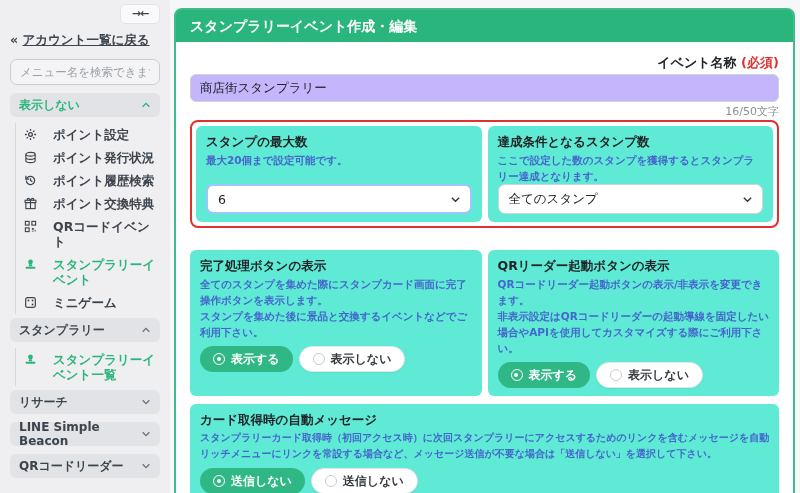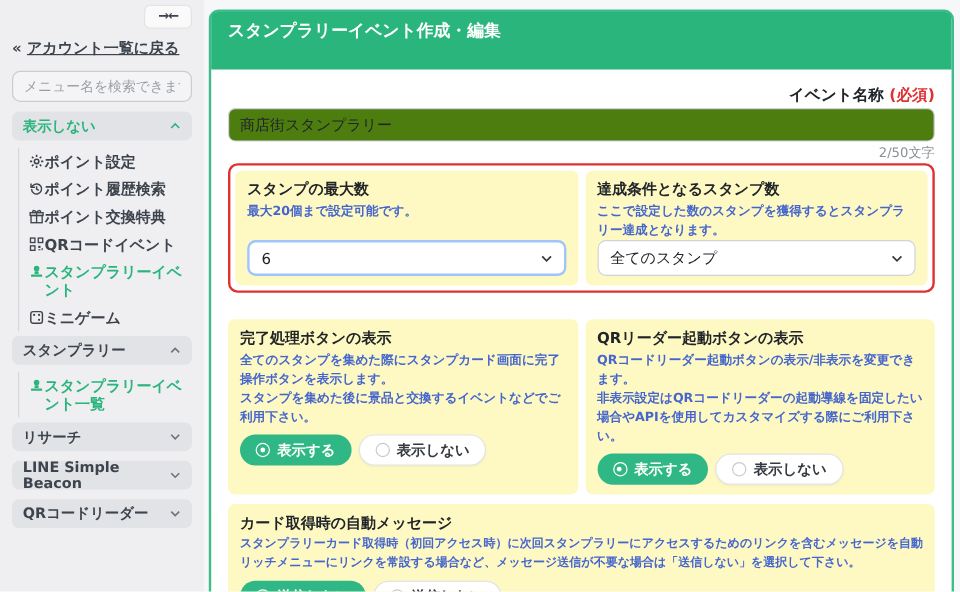--- a/index.html
+++ b/index.html
@@ -36,56 +36,56 @@
     margin-top:8px; height:24px; background:#e2e3e6; border-radius:6px;
     display:flex; align-items:center; justify-content:space-between;
     padding:0 9px; font-size:12px; font-weight:bold; cursor:pointer;
   }
   .group-header.accent { color:#2ab57d; }
   .group-header .chev { display:flex; align-items:center; }
   .gh-gap { margin-top:4px; }
   .gh-gap2 { }
   .menu-list { margin:6px 0 2px 5px; border-left:1px solid #d6d7da; padding-left:8px; }
   .menu-item {
-    display:flex; align-items:flex-start; gap:0; font-size:12.5px;
+    display:flex; align-items:flex-start; gap:16px; font-size:12.5px;
     color:#3d444d; line-height:15px; padding:4px 0; cursor:pointer;
     font-weight:bold;
   }
   .menu-item .mi-icon { flex:0 0 13px; height:13px; margin-top:1px; }
   .menu-item.active { color:#2ab57d; }
   svg.ic { display:block; }
 
   
   .card {
     position:absolute; left:174px; top:8px; width:621px; height:600px;
     background:#ffffff; border:2px solid #40bb8b; border-radius:8px 8px 0 0;
   }
   .card-header {
-    height:48px; background:#2ab57d; border-radius:5px 5px 0 0;
+    height:32px; background:#2ab57d; border-radius:5px 5px 0 0;
     color:#ffffff; font-weight:bold; font-size:14px; line-height:32px;
     padding:0 14px;
   }
   .card-body { padding:12px 14px 0 14px; }
 
   .field-label { font-size:13px; font-weight:bold; color:#212529; height:17px;text-align:right; }
   .req { color:#e03131; }
   .text-input {
     margin-top:3px; width:100%; height:28px; border:1px solid #ced4da;
     border-radius:6px; padding:0 9px; font-size:12.5px; color:#212529;
-    background:#4d7c0f; outline:none;
+    background:#c4b5fd; outline:none;
     font-family:"DejaVu Sans","Liberation Sans",sans-serif;
   }
   .char-count { margin-top:2px; text-align:right; font-size:11px; color:#8a9097; height:14px; }
 
   .red-box {
     margin-top:2px; border:2px solid #e03131; border-radius:8px;
     padding:4px; display:flex; gap:6px;
   }
   .panel {
-    background:#fef9c3; border-radius:6px; padding:8px 10px;
+    background:#5eead4; border-radius:6px; padding:8px 10px;
     display:flex; flex-direction:column; flex:1; min-width:0;
   }
   .panel-title { font-size:12.5px; font-weight:bold; color:#212529; line-height:16px; }
   .panel-help { margin-top:2px; font-size:10.5px; color:#4566cc; line-height:16px; font-weight:bold; }
   .panel-help.nowrap { white-space:nowrap; overflow:hidden; font-size:10px; }
 
   .select {
     margin-top:auto; height:30px; background:#fff; border:1px solid #ced4da;
     border-radius:7px; display:flex; align-items:center; padding:0 10px;
     font-size:12.5px; color:#212529; cursor:pointer; position:relative;
@@ -144,20 +144,29 @@
         <svg class="ic" width="13" height="13" viewBox="0 0 14 14">
             <circle cx="7" cy="7" r="2" fill="none" stroke="#3d444d" stroke-width="1.4"></circle>
             <path d="M7 1v2M7 11v2M1 7h2M11 7h2M2.8 2.8l1.4 1.4M9.8 9.8l1.4 1.4M11.2 2.8L9.8 4.2M4.2 9.8l-1.4 1.4" stroke="#3d444d" stroke-width="1.4"></path>
           </svg>
       </span>
       <span>ポイント設定</span>
     </div>
     <div class="menu-item">
       <span class="mi-icon">
         <svg class="ic" width="13" height="13" viewBox="0 0 14 14">
+            <ellipse cx="7" cy="3.5" rx="5" ry="2" fill="none" stroke="#3d444d" stroke-width="1.2"></ellipse>
+            <path d="M2 3.5v3.5c0 1.1 2.2 2 5 2s5-.9 5-2V3.5M2 7v3.5c0 1.1 2.2 2 5 2s5-.9 5-2V7" fill="none" stroke="#3d444d" stroke-width="1.2"></path>
+          </svg>
+      </span>
+      <span>ポイント発行状況</span>
+    </div>
+    <div class="menu-item">
+      <span class="mi-icon">
+        <svg class="ic" width="13" height="13" viewBox="0 0 14 14">
             <path d="M2.5 7a4.5 4.5 0 1 0 1.3-3.2L2.2 5.4" fill="none" stroke="#3d444d" stroke-width="1.3"></path>
             <path d="M2 2v3.5h3.5" fill="none" stroke="#3d444d" stroke-width="1.3"></path>
             <path d="M7 4.5V7l2 1.2" fill="none" stroke="#3d444d" stroke-width="1.3"></path>
           </svg>
       </span>
       <span>ポイント履歴検索</span>
     </div>
     <div class="menu-item">
       <span class="mi-icon">
         <svg class="ic" width="13" height="13" viewBox="0 0 14 14">
@@ -256,21 +265,21 @@
   <div class="card-header">スタンプラリーイベント作成・編集</div>
 
   <div class="card-body">
 
     
     <div class="field-label">
       <span>イベント名称</span>
       <span class="req">(必須)</span>
     </div>
     <input class="text-input" value="商店街スタンプラリー" style="">
-    <div class="char-count">2/50文字</div>
+    <div class="char-count">16/50文字</div>
 
     
     <div class="red-box">
       <div class="panel">
         <div class="panel-title">スタンプの最大数</div>
         <div class="panel-help">最大20個まで設定可能です。</div>
         <div class="select focused">
           <span>6</span>
           <span class="sel-chev">
             <svg class="ic" width="11" height="11" viewBox="0 0 12 12">

